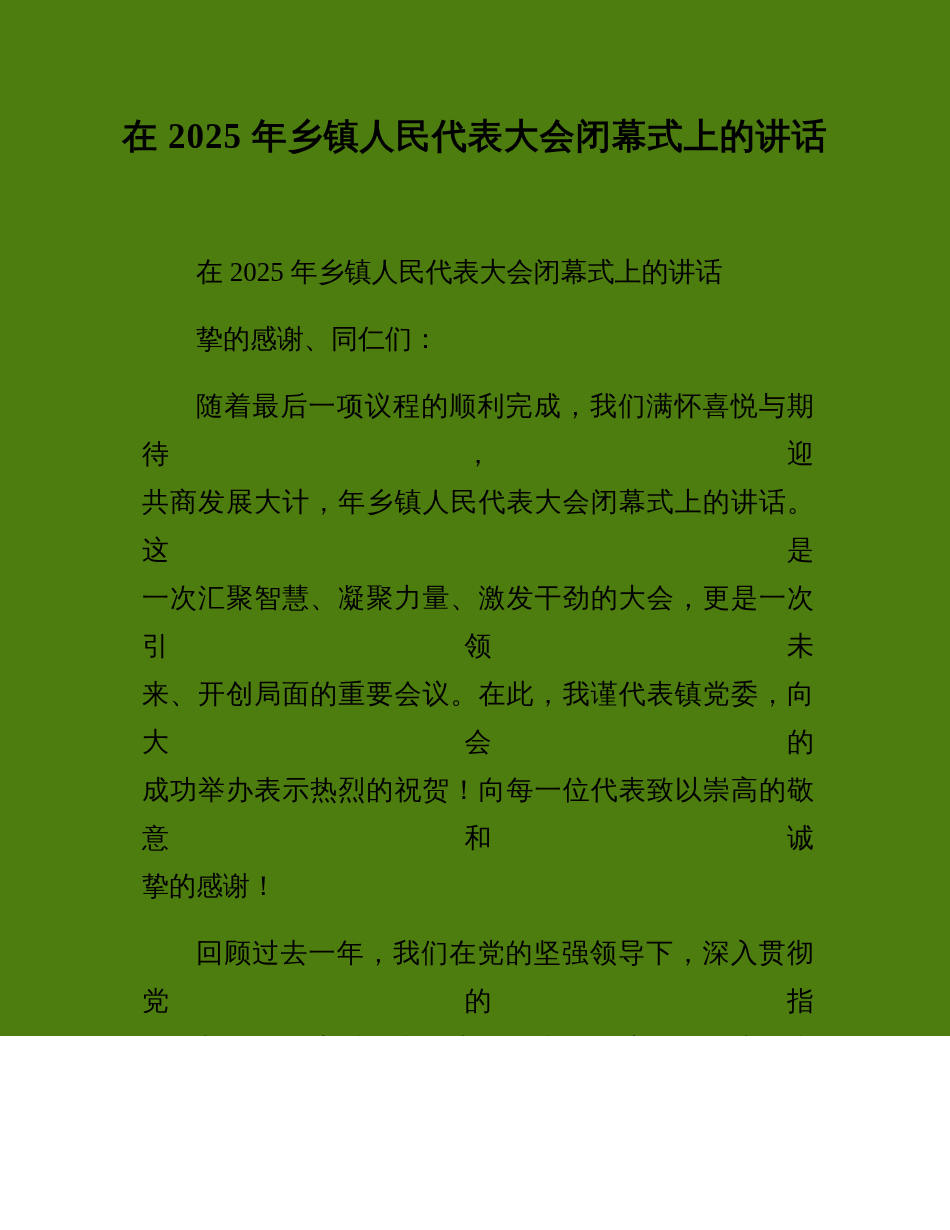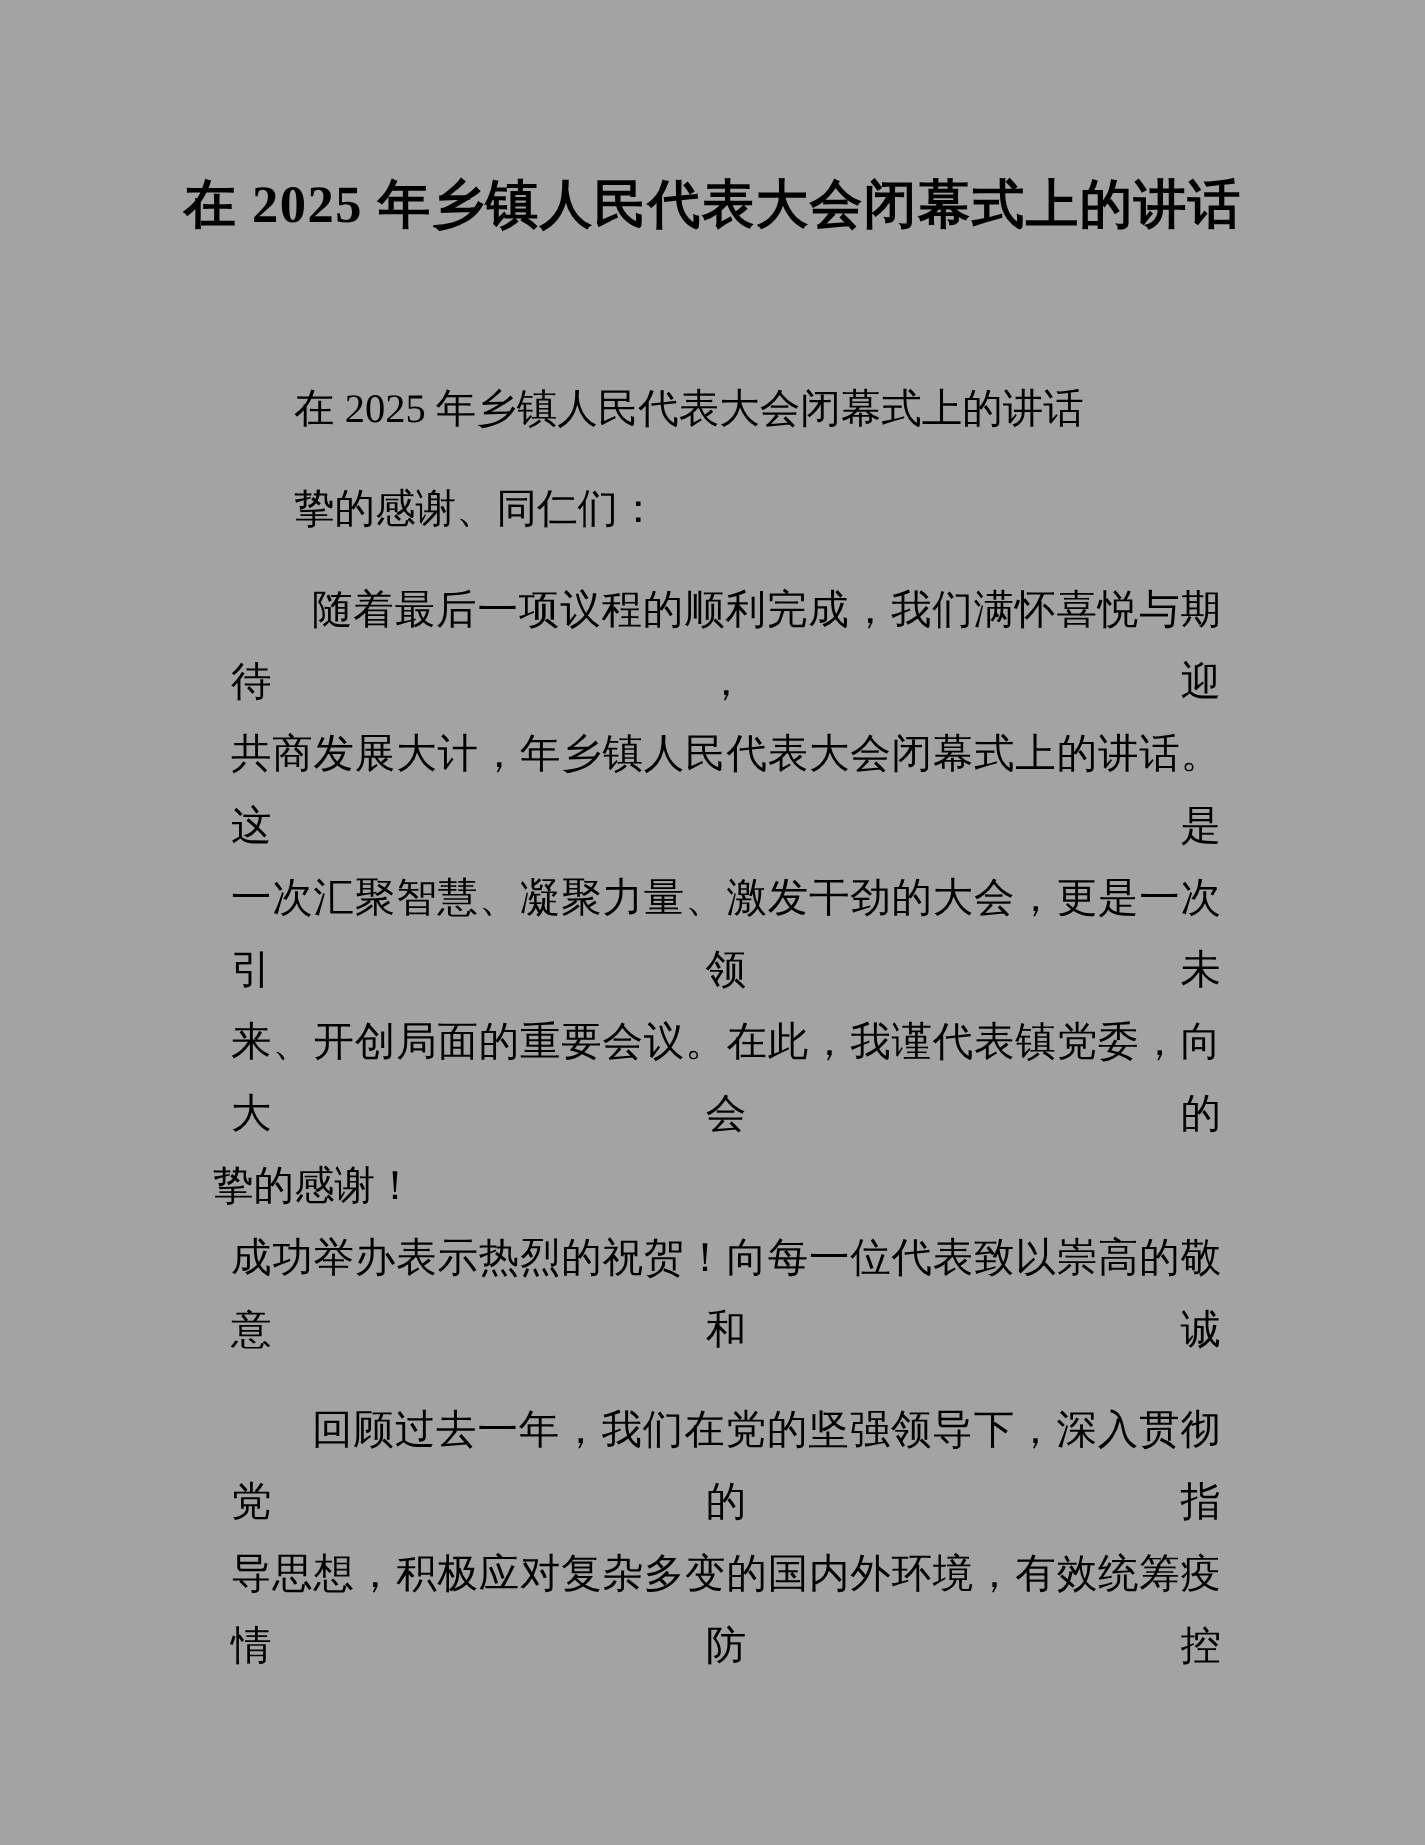--- a/index.html
+++ b/index.html
@@ -3,22 +3,22 @@
 <meta charset="utf-8">
 <style>
   html, body {
     margin: 0;
     padding: 0;
     background: #ffffff;
   }
   .page {
     position: relative;
     width: 950px;
-    height: 1230px;
-    background: #a3a3a3;
+    height: 1036px;
+    background: #4d7c0f;
     color: #000000;
     overflow: hidden;
     font-family: "Liberation Serif", "DejaVu Serif", serif;
   }
   .doc-title {
     position: absolute;
     top: 110px;
     left: 0;
     width: 950px;
     text-align: center;
@@ -39,21 +39,20 @@
   }
   .paragraph {
     margin: 0 0 19px 0;
   }
   .line {
     text-align: justify;
     white-space: normal;
   }
   .line.flush {
     text-align-last: justify;
-    margin-left: 12px;
   }
   .line.indent {
     text-indent: 54px;
   }
 </style>
 </head>
 <body>
 
 <div class="page">
   <div class="doc-title">在 2025 年乡镇人民代表大会闭幕式上的讲话</div>
@@ -62,21 +61,21 @@
         <div class="line indent">在 2025 年乡镇人民代表大会闭幕式上的讲话</div>
       </div>
       <div class="paragraph">
         <div class="line indent">挚的感谢、同仁们：</div>
       </div>
       <div class="paragraph">
         <div class="line indent flush">随着最后一项议程的顺利完成，我们满怀喜悦与期待，迎</div>
         <div class="line flush">共商发展大计，年乡镇人民代表大会闭幕式上的讲话。这是</div>
         <div class="line flush">一次汇聚智慧、凝聚力量、激发干劲的大会，更是一次引领未</div>
         <div class="line flush">来、开创局面的重要会议。在此，我谨代表镇党委，向大会的</div>
+        <div class="line flush">成功举办表示热烈的祝贺！向每一位代表致以崇高的敬意和诚</div>
         <div class="line">挚的感谢！</div>
-        <div class="line flush">成功举办表示热烈的祝贺！向每一位代表致以崇高的敬意和诚</div>
       </div>
       <div class="paragraph">
         <div class="line indent flush">回顾过去一年，我们在党的坚强领导下，深入贯彻党的指</div>
         <div class="line flush">导思想，积极应对复杂多变的国内外环境，有效统筹疫情防控</div>
       </div>
     </div>
 </div>
 
 </body></html>

